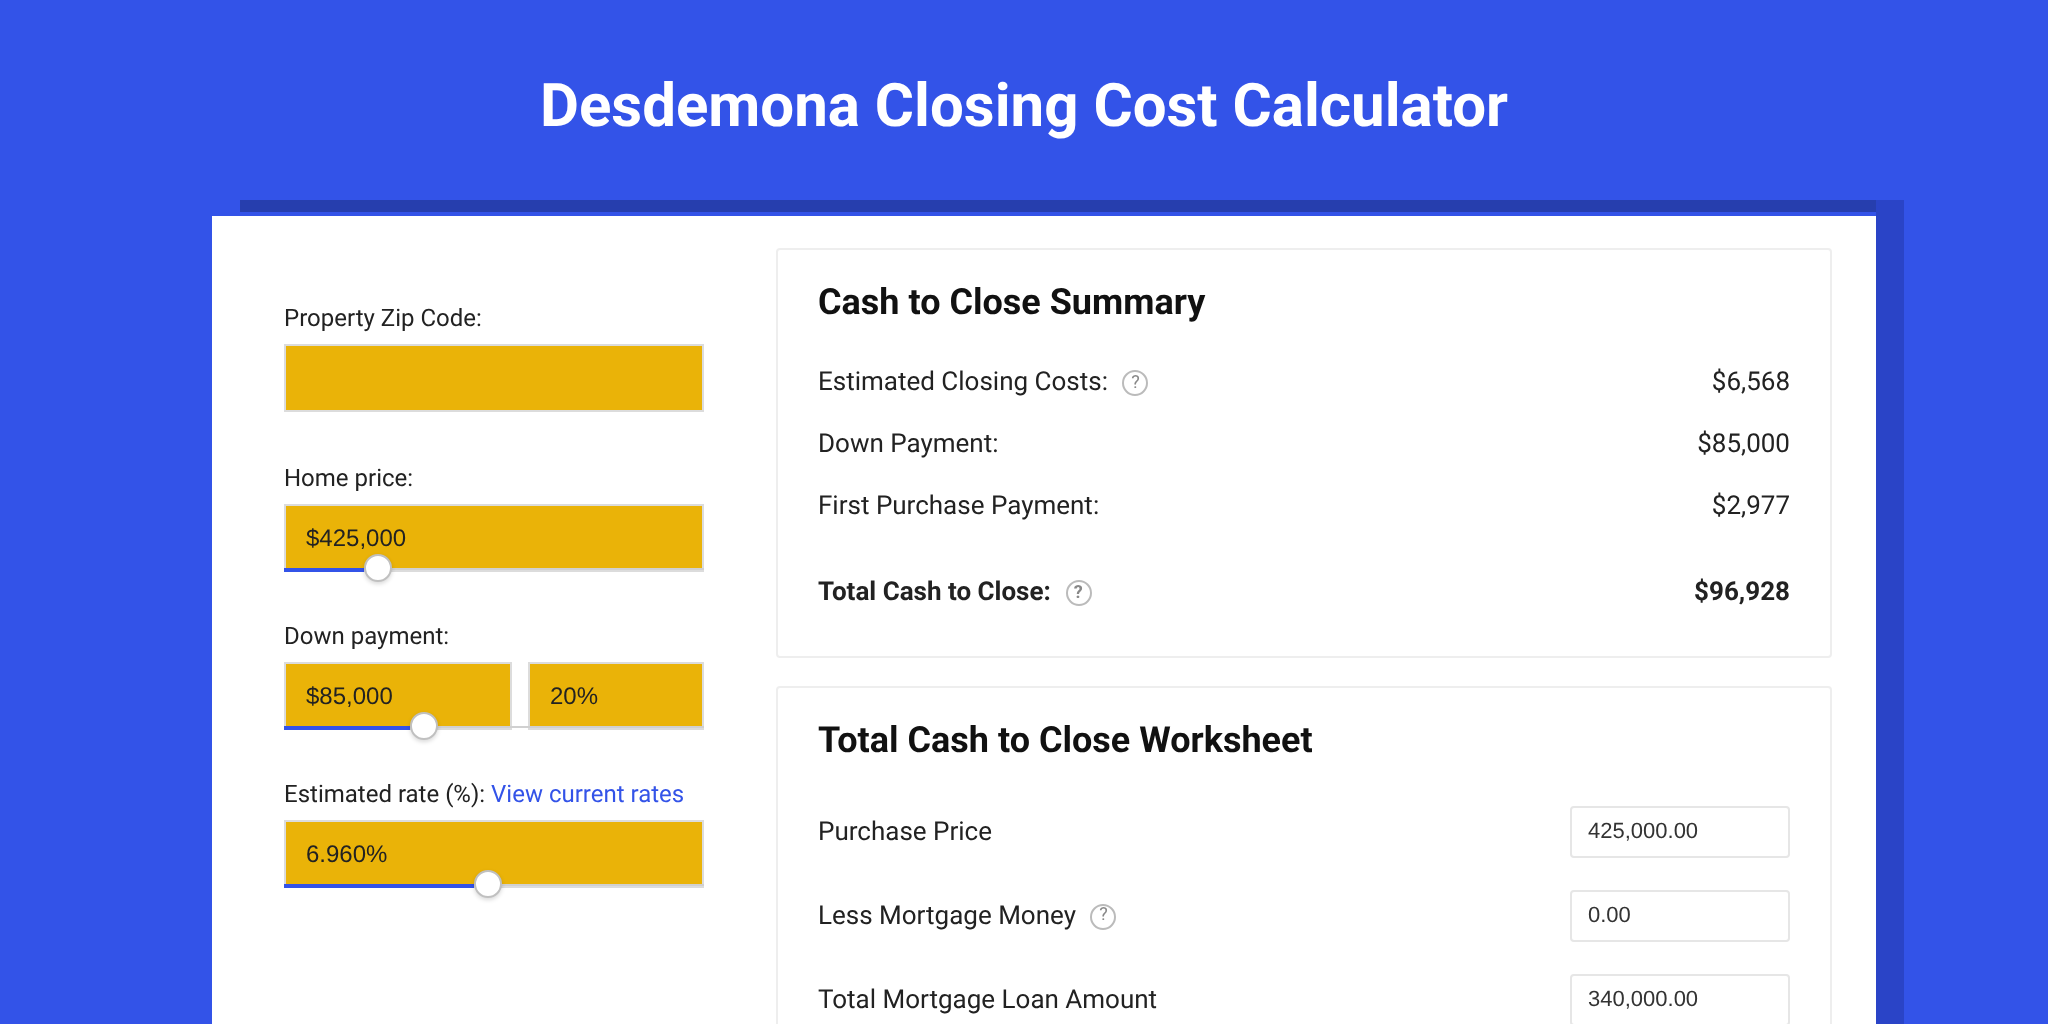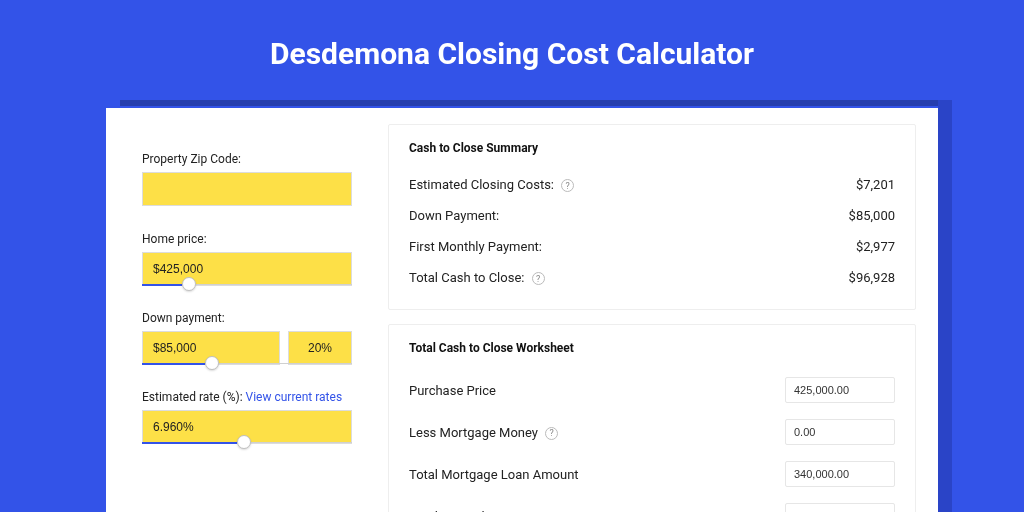--- a/index.html
+++ b/index.html
@@ -53,21 +53,21 @@
   margin-bottom: 6px;
 }
 .form-label a { color: #3353e8; text-decoration: none; }
 .input {
   width: 100%;
   height: 34px;
   border: 1px solid #dcdcdc;
   padding: 0 10px;
   font-size: 12px;
   color: #222;
-  background: #fde047;
+  background: #eab308;
   outline: none;
 }
 .field { margin-bottom: 26px; }
 .slider-wrap {
   position: relative;
   margin-top: -2px;
   height: 1px;
 }
 .slider-track {
   height: 1px;
@@ -85,47 +85,47 @@
   top: -7px;
   width: 14px;
   height: 14px;
   border-radius: 50%;
   background: #fff;
   border: 1px solid #c0c0c0;
   box-shadow: 0 1px 2px rgba(0,0,0,0.15);
 }
 .two-col { display: flex; gap: 8px; }
 .two-col .input:first-child { flex: 1; }
-.two-col .input:last-child { width: 64px; text-align: center; }
+.two-col .input:last-child { width: 88px; }
 .right-pane {
   flex: 1;
   padding: 16px 22px 0 12px;
 }
 .panel {
   background: #ffffff;
   border: 1px solid #eee;
   border-radius: 2px;
   margin-bottom: 14px;
   padding: 16px 20px;
 }
 .panel-title {
-  font-size: 12px;
+  font-size: 18px;
   font-weight: 700;
   color: #111;
   margin-bottom: 14px;
 }
 .row {
   display: flex;
   justify-content: space-between;
   align-items: center;
   padding: 8px 0;
   font-size: 13px;
   color: #222;
 }
-.row.bold { font-weight: 400; }
+.row.bold { font-weight: 700; margin-top: 12px; }
 .help-icon {
   display: inline-flex;
   align-items: center;
   justify-content: center;
   width: 13px;
   height: 13px;
   border: 1px solid #bbb;
   border-radius: 50%;
   font-size: 9px;
   color: #888;
@@ -203,30 +203,30 @@
   <div class="right-pane">
 
     <div class="panel">
       <div class="panel-title">Cash to Close Summary</div>
 
       <div class="row">
         <span>
           <span>Estimated Closing Costs:</span>
           <span class="help-icon">?</span>
         </span>
-        <span>$7,201</span>
+        <span>$6,568</span>
       </div>
 
       <div class="row">
         <span>Down Payment:</span>
         <span>$85,000</span>
       </div>
 
       <div class="row">
-        <span>First Monthly Payment:</span>
+        <span>First Purchase Payment:</span>
         <span>$2,977</span>
       </div>
 
       <div class="row bold">
         <span>
           <span>Total Cash to Close:</span>
           <span class="help-icon">?</span>
         </span>
         <span>$96,928</span>
       </div>

